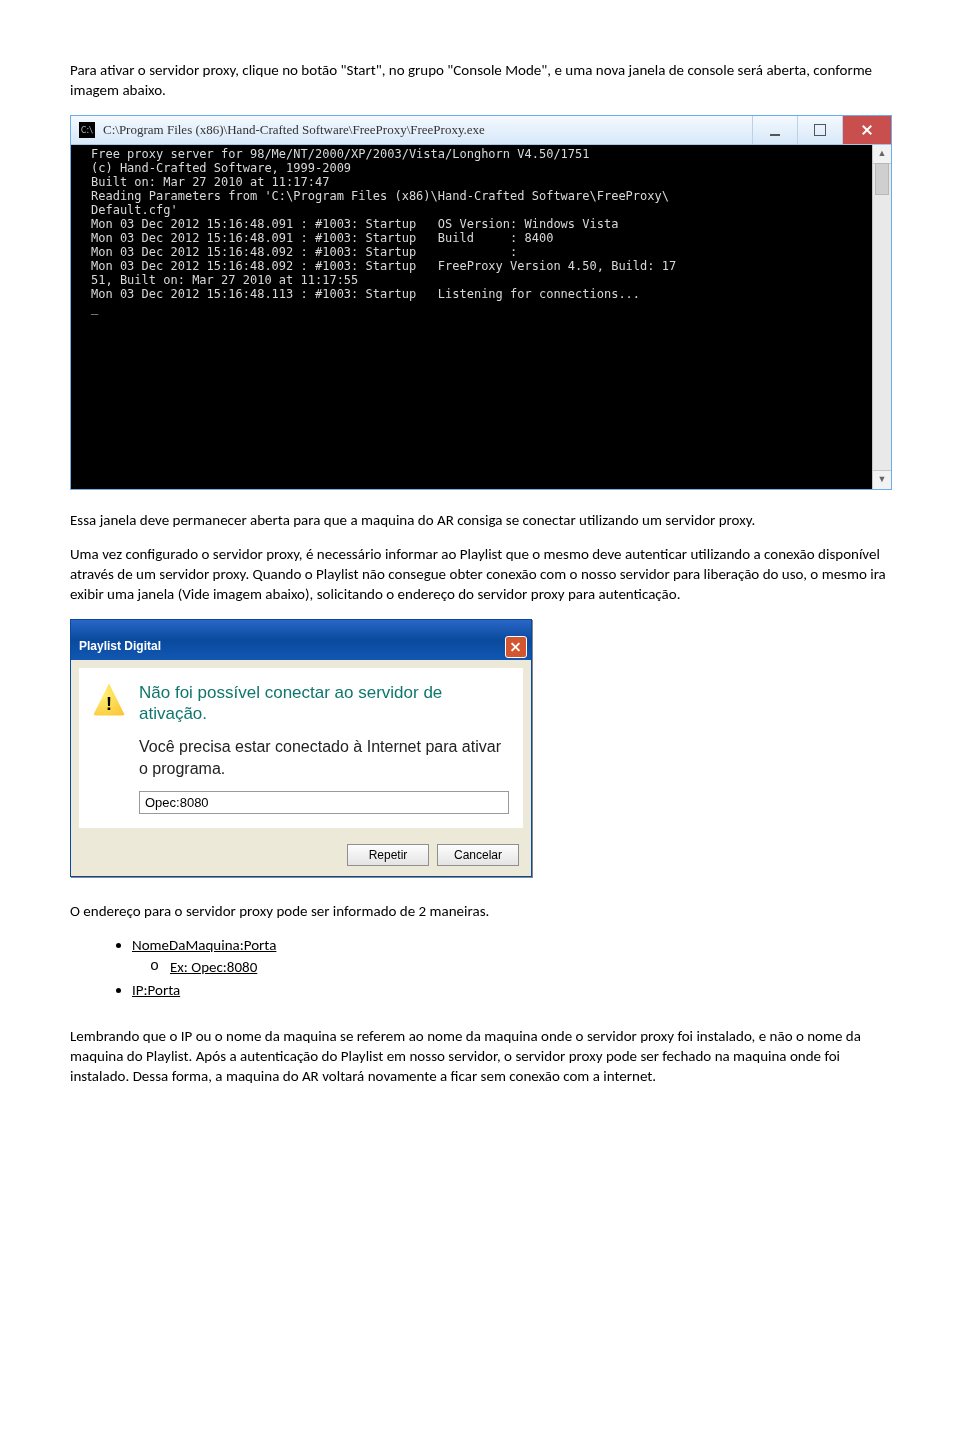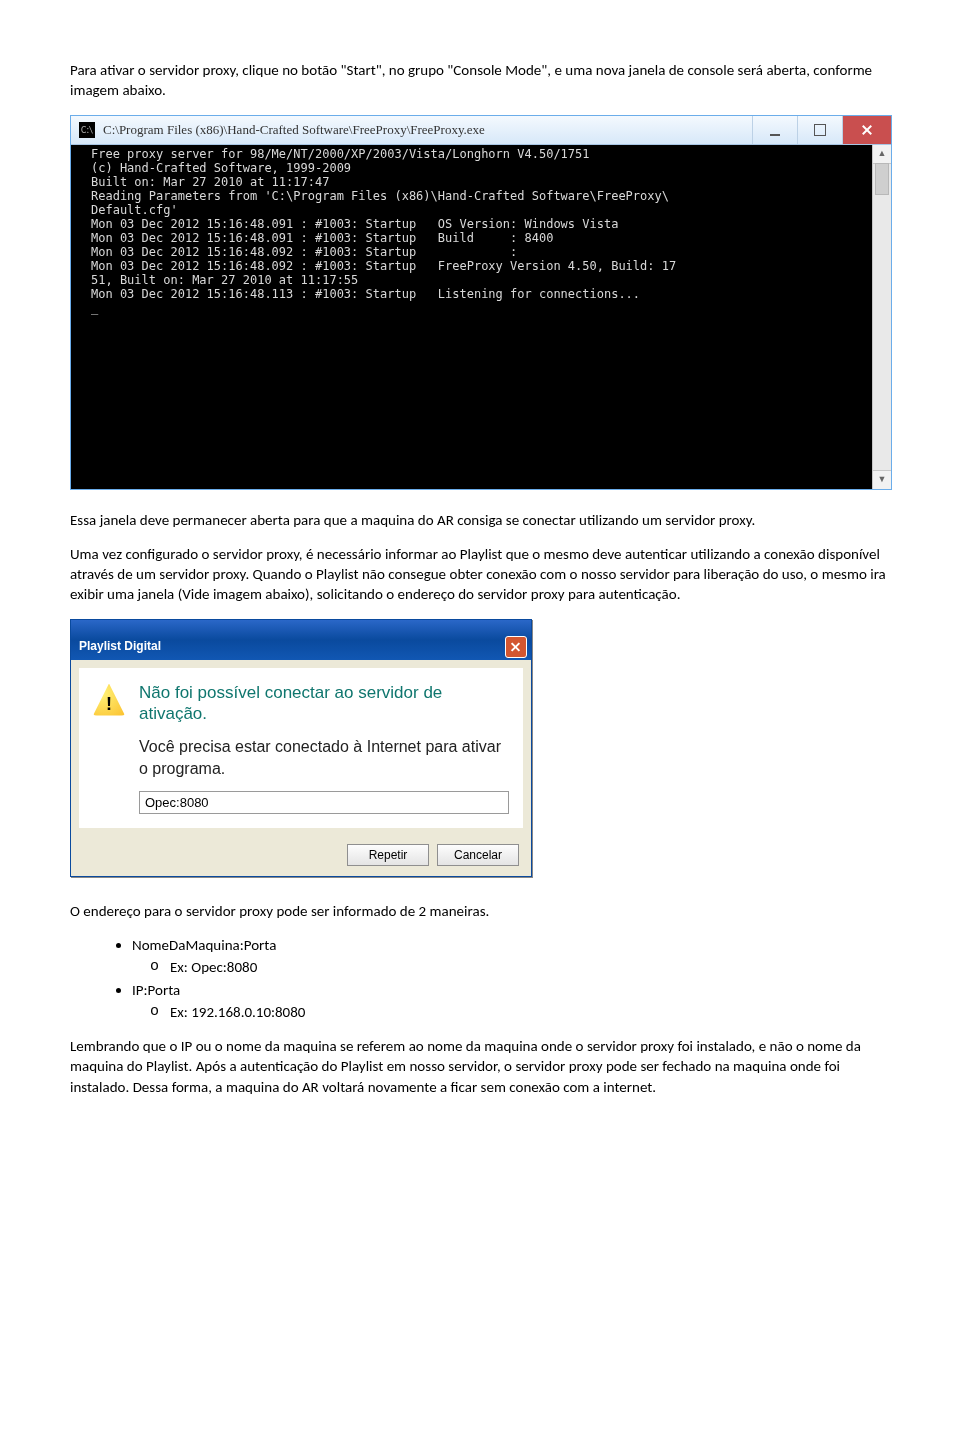--- a/index.html
+++ b/index.html
@@ -193,21 +193,21 @@
   }
   .dlg-btn{
     min-width:82px;
     font-size:12px;
     padding:3px 10px;
     background: linear-gradient(#fdfdfd,#e4e4e4);
     border:1px solid #8f8f8f;
     border-radius:0;
     font-family:Tahoma,Arial,sans-serif;
   }
-  ul.bullet { margin: 4px 0 14px 0; padding:0 0 0 62px;}
+  ul.bullet { margin: 4px 0 26px 0; padding:0 0 0 62px;text-decoration:underline;}
   ul.bullet > li { list-style: disc; margin-bottom: 2px; }
   ul.sub { margin:2px 0 2px 0; padding-left: 38px;}
   ul.sub > li { list-style: none; margin-bottom:2px; position:relative;}
   ul.sub > li::before{
     content:"o"; position:absolute; left:-20px; font-family:"Courier New",monospace;
   }
 </style>
 </head>
 <body>
 
@@ -272,19 +272,16 @@
 
 <ul class="bullet">
   <li>
     <span>NomeDaMaquina:Porta</span>
     <ul class="sub">
       <li>Ex: Opec:8080</li>
     </ul>
   </li>
   <li>
     <span>IP:Porta</span>
-    <ul class="sub">
-      <li>Ex: 192.168.0.10:8080</li>
-    </ul>
   </li>
 </ul>
 
 <p>Lembrando que o IP ou o nome da maquina se referem ao nome da maquina onde o servidor proxy foi instalado, e não o nome da maquina do Playlist. Após a autenticação do Playlist em nosso servidor, o servidor proxy pode ser fechado na maquina onde foi instalado. Dessa forma, a maquina do AR voltará novamente a ficar sem conexão com a internet.</p>
 
 </body></html>

